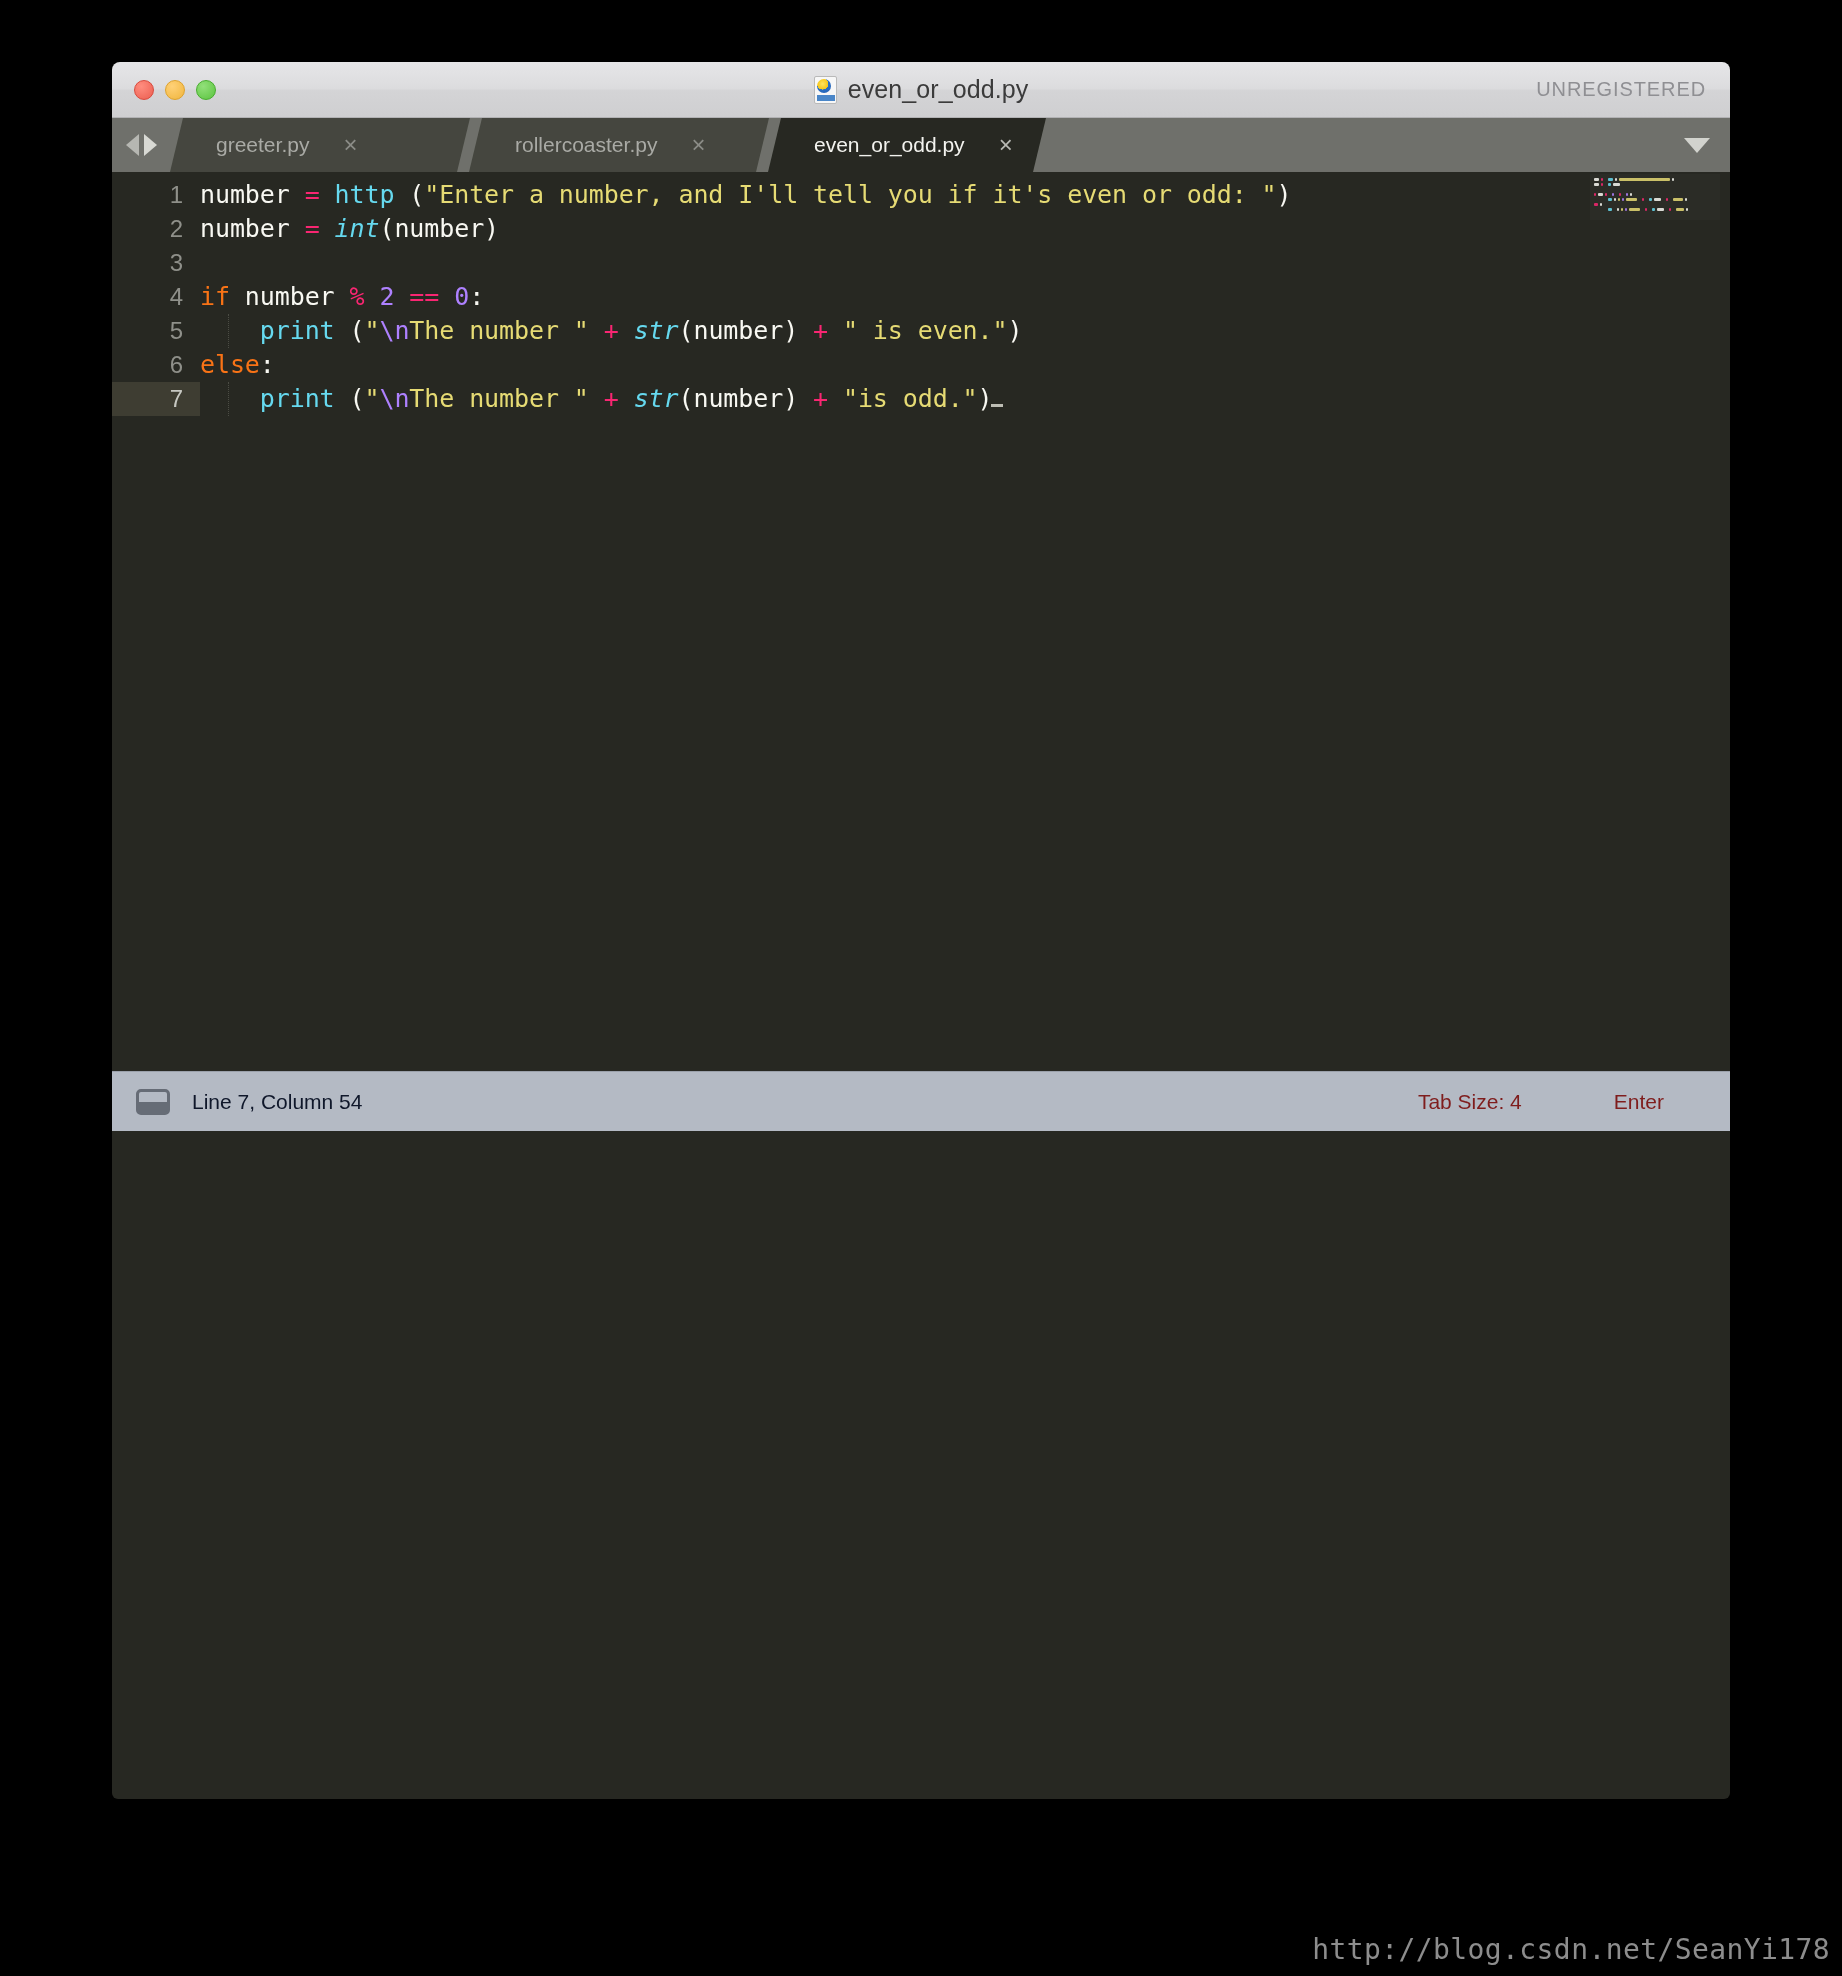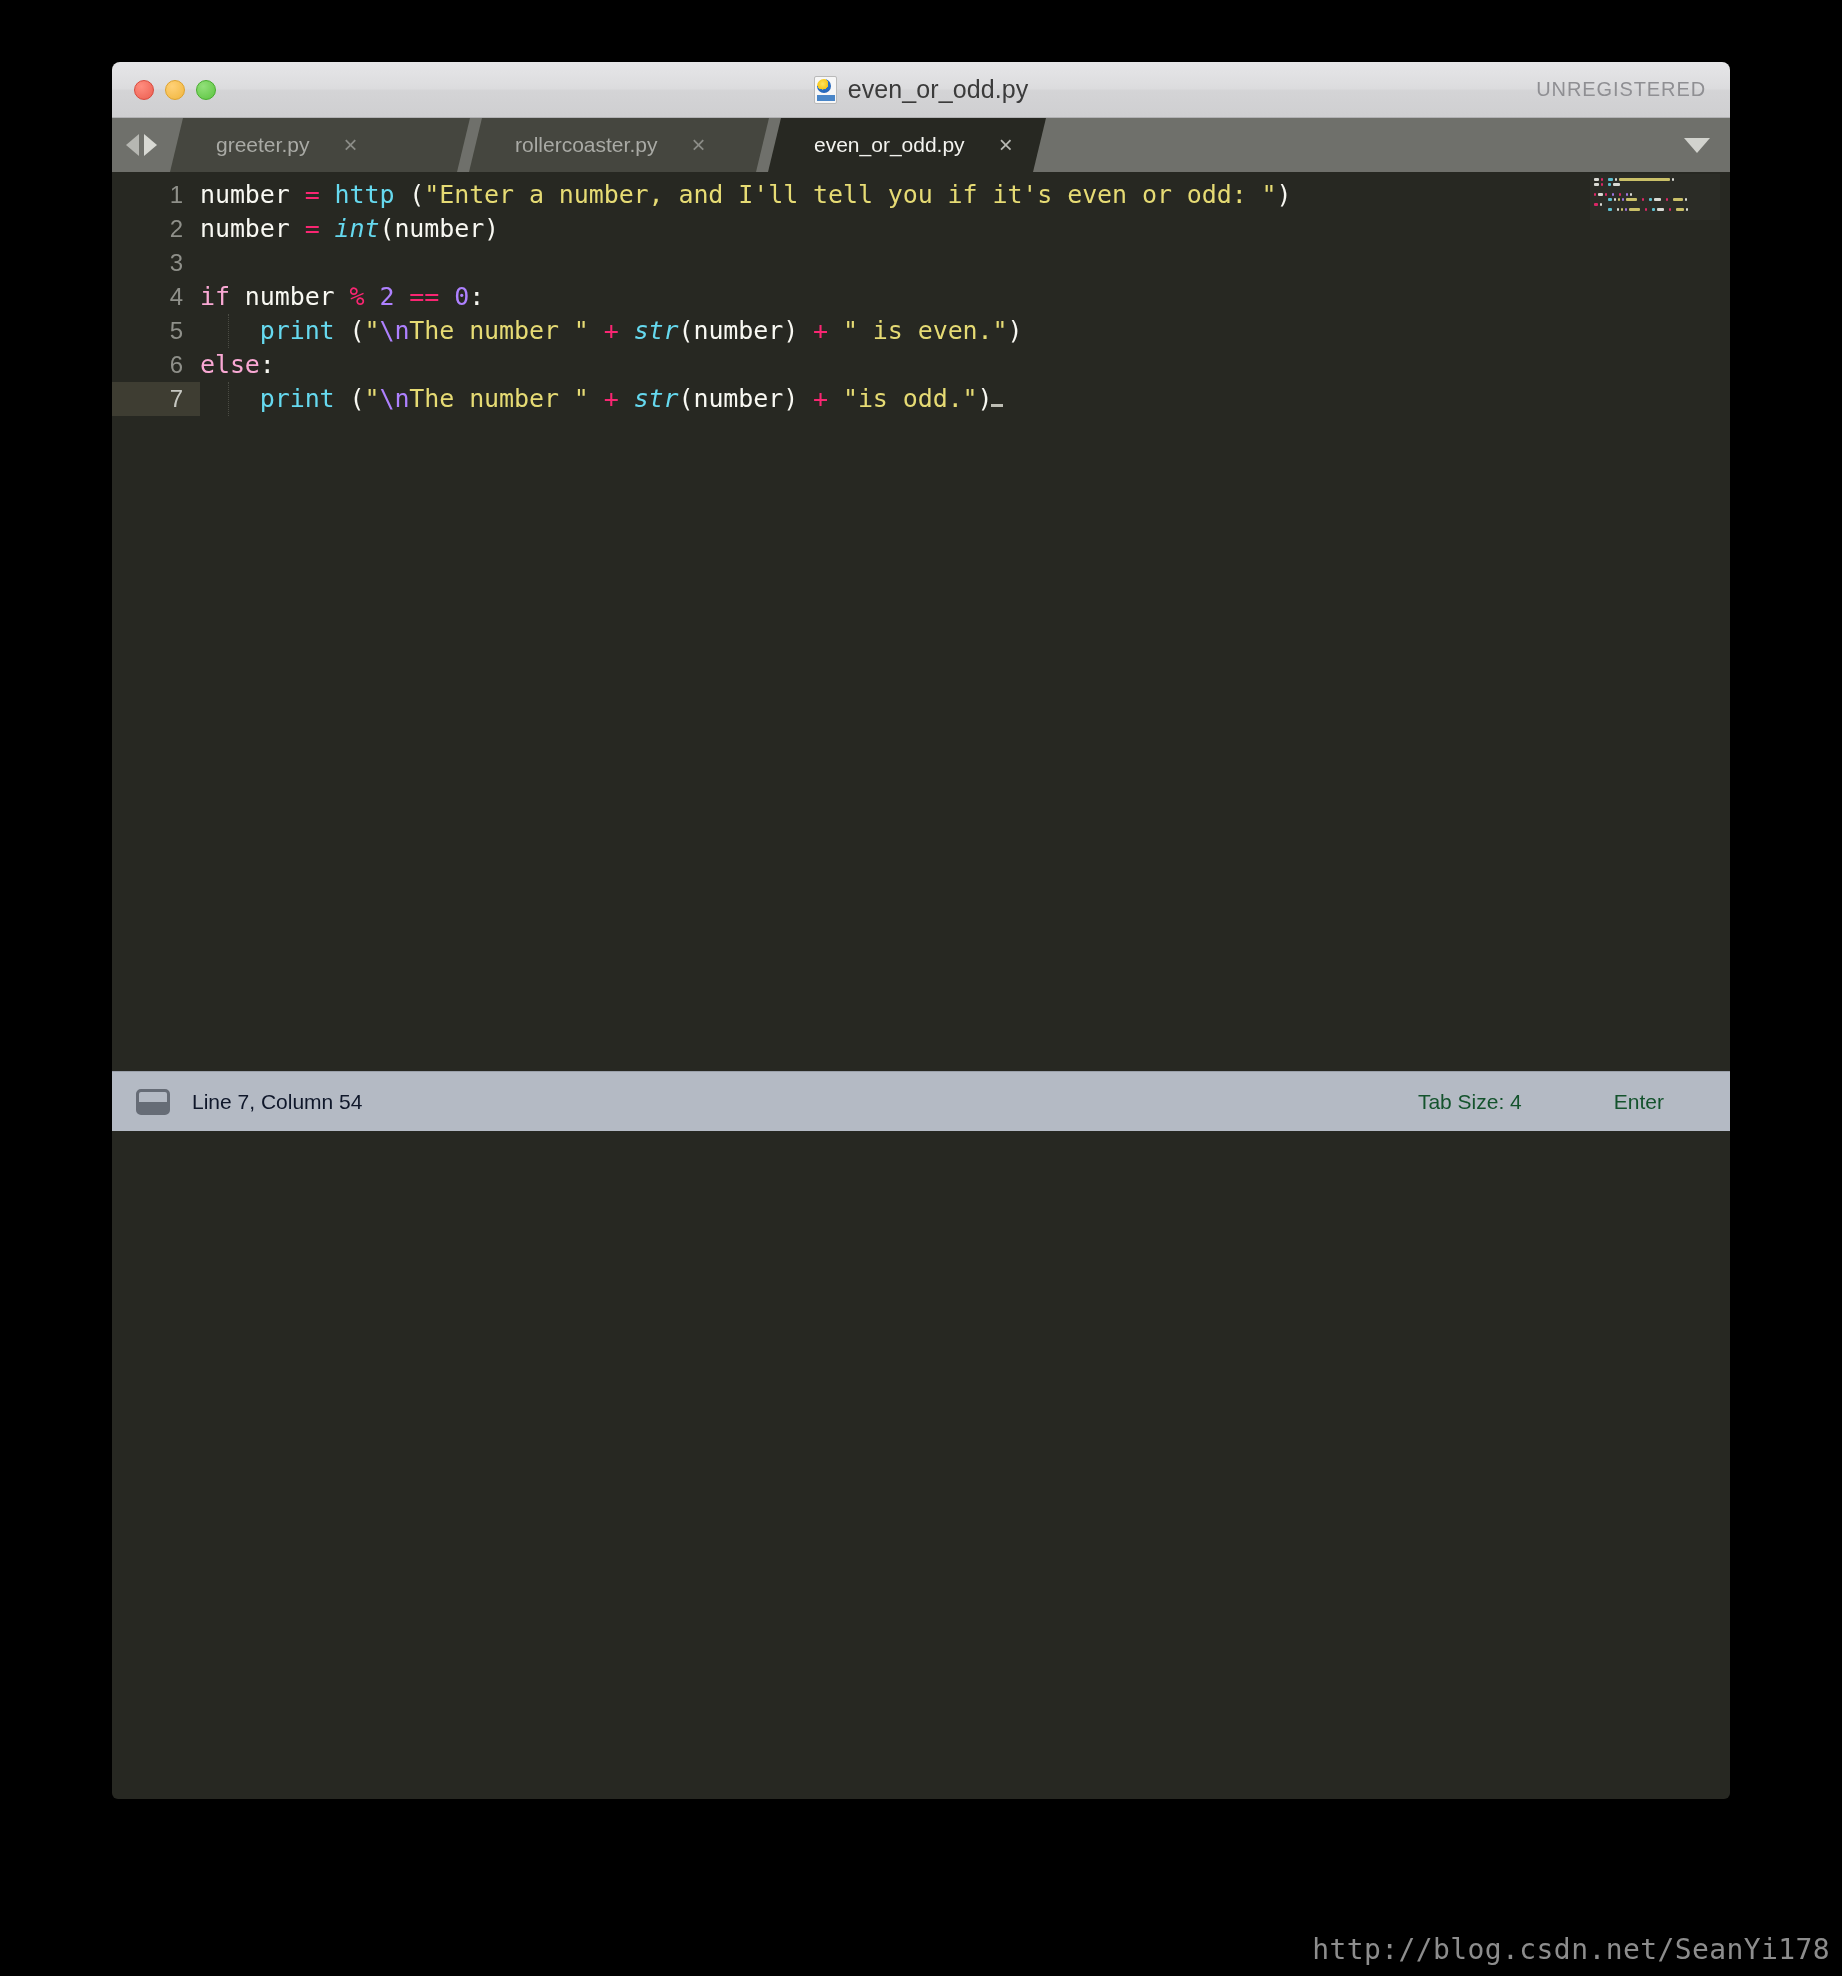--- a/index.html
+++ b/index.html
@@ -212,21 +212,21 @@
     font-size: 24px;
     font-family: "Liberation Sans", sans-serif;
     height: 34px;
     line-height: 34px;
   }
   .code-line.active .gutter { background: #3e3d32; color: #c7c8c2; }
   .code-text { padding-left: 0; }
 
   .tok-plain  { color: #f8f8f2; }
   .tok-op     { color: #f92672; }
-  .tok-kw     { color: #f9a8d4; }
+  .tok-kw     { color: #f97316; }
   .tok-fn     { color: #66d9ef; }
   .tok-type   { color: #66d9ef; font-style: italic; }
   .tok-str    { color: #e6db74; }
   .tok-esc    { color: #ae81ff; }
   .tok-num    { color: #ae81ff; }
   .tok-punct  { color: #f8f8f2; }
 
   .indent-guide {
     position: absolute;
     left: 116px;
@@ -301,21 +301,21 @@
   }
   .sb-right {
     margin-left: auto;
     display: flex;
     align-items: center;
     gap: 92px;
     margin-right: 66px;
   }
   .sb-item {
     font-size: 21px;
-    color: #14532d;
+    color: #7f1d1d;
     font-family: "Liberation Sans", sans-serif;
   }
 
   
   .watermark {
     position: absolute;
     right: 12px;
     bottom: 10px;
     font-family: "DejaVu Sans Mono", monospace;
     font-size: 28px;

